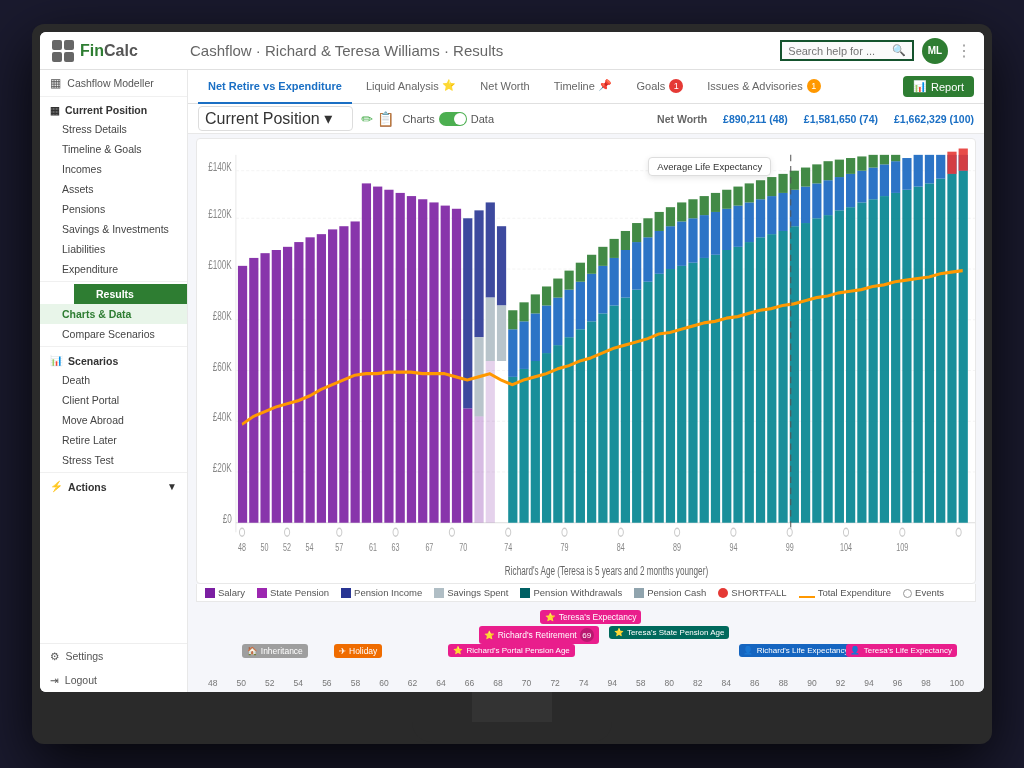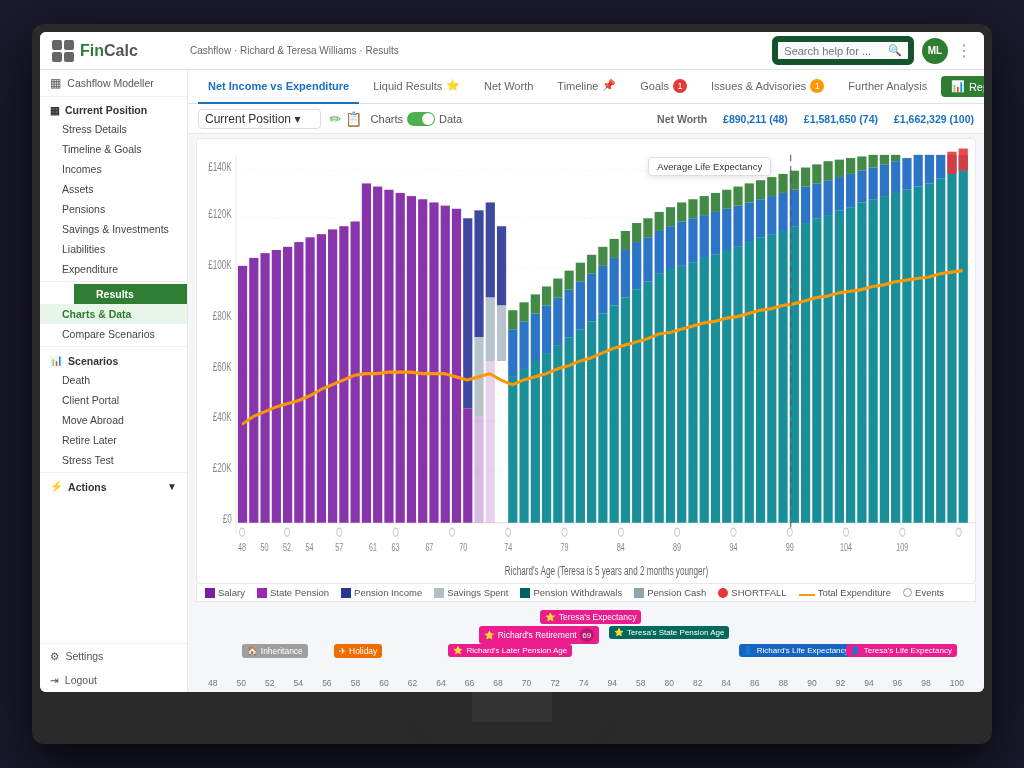--- a/index.html
+++ b/index.html
@@ -84,29 +84,29 @@
       background: #666;
       border-radius: 2px;
     }
     .logo-text {
       font-size: 16px;
       font-weight: 700;
       color: #2e7d32;
     }
     .logo-text span { color: #555; }
     .breadcrumb {
-      font-size: 10px;
+      font-size: 15px;
       color: #666;
       flex: 1;
     }
     .search-box {
       display: flex;
       align-items: center;
-      border: 6px solid #14532d;
-      border-radius: 6px;
+      border: 2px solid #14532d;
+      border-radius: 0;
       padding: 2px 6px;
       gap: 4px;
       background: #fafafa;
     }
     .search-box input {
       border: none;
       background: transparent;
       font-size: 11px;
       color: #999;
       width: 100px;
@@ -274,21 +274,21 @@
       display: flex;
       align-items: center;
       gap: 8px;
       height: 30px;
       flex-shrink: 0;
     }
     .dropdown-select {
       border: 1px solid #ddd;
       border-radius: 4px;
       padding: 2px 20px 2px 6px;
-      font-size: 12px;
+      font-size: 16px;
       background: white;
       color: #333;
       cursor: pointer;
       position: relative;
     }
     .toolbar-icons { display: flex; gap: 4px; align-items: center; }
     .toolbar-icon { color: #4caf50; font-size: 14px; cursor: pointer; }
     .chart-data-toggle {
       display: flex;
       align-items: center;
@@ -353,21 +353,21 @@
       gap: 6px 12px;
       padding: 3px 8px;
       font-size: 9.5px;
       color: #555;
       background: white;
       border: 1px solid #e8e8e8;
       border-top: none;
     }
     .legend-item {
       display: flex;
-      align-items: center;
+      align-items: flex-end;
       gap: 3px;
     }
     .legend-dot {
       width: 10px;
       height: 10px;
       border-radius: 50%;
     }
     .legend-box {
       width: 10px;
       height: 10px;
@@ -503,43 +503,40 @@
             <div class="sidebar-bottom-item">
               <span>⇥</span>Logout
             </div>
           </div>
         </div>
 
         <div class="content">
 
           <div class="tab-bar">
             <div class="tab active">
-              <span>Net Income vs Expenditure</span>
+              <span>Net Retire vs Expenditure</span>
             </div>
             <div class="tab">
-              <span>Liquid Results</span>
+              <span>Liquid Analysis</span>
               <span class="tab-icon">⭐</span>
             </div>
             <div class="tab">
               <span>Net Worth</span>
             </div>
             <div class="tab">
               <span>Timeline</span>
               <span class="tab-icon">📌</span>
             </div>
             <div class="tab">
               <span>Goals</span>
               <span class="tab-badge">1</span>
             </div>
             <div class="tab">
               <span>Issues &amp; Advisories</span>
               <span class="tab-badge-amber">1</span>
-            </div>
-            <div class="tab">
-              <span>Further Analysis</span>
             </div>
             <button class="report-btn">
               <span>📊</span>
               <span>Report</span>
             </button>
 
           </div>
 
           <div class="chart-toolbar">
             <div class="dropdown-select">
@@ -842,21 +839,21 @@
                   <span>⭐</span>
                   <span>Richard's Retirement</span>
                   <span class="event-chip-number">69</span>
                 </div>
                 <div class="event-chip pink" style="left:44%;top:4px;">
                   <span>⭐</span>
                   <span>Teresa's Expectancy</span>
                 </div>
                 <div class="event-chip pink" style="left:32%;top:38px;font-size:8px;">
                   <span>⭐</span>
-                  <span>Richard's Later Pension Age</span>
+                  <span>Richard's Portal Pension Age</span>
                 </div>
                 <div class="event-chip teal" style="left:53%;top:20px;font-size:8px;">
                   <span>⭐</span>
                   <span>Teresa's State Pension Age</span>
                 </div>
                 <div class="event-chip blue" style="left:70%;top:38px;font-size:8px;">
                   <span>👤</span>
                   <span>Richard's Life Expectancy</span>
                 </div>
                 <div class="event-chip pink" style="left:84%;top:38px;font-size:8px;">

